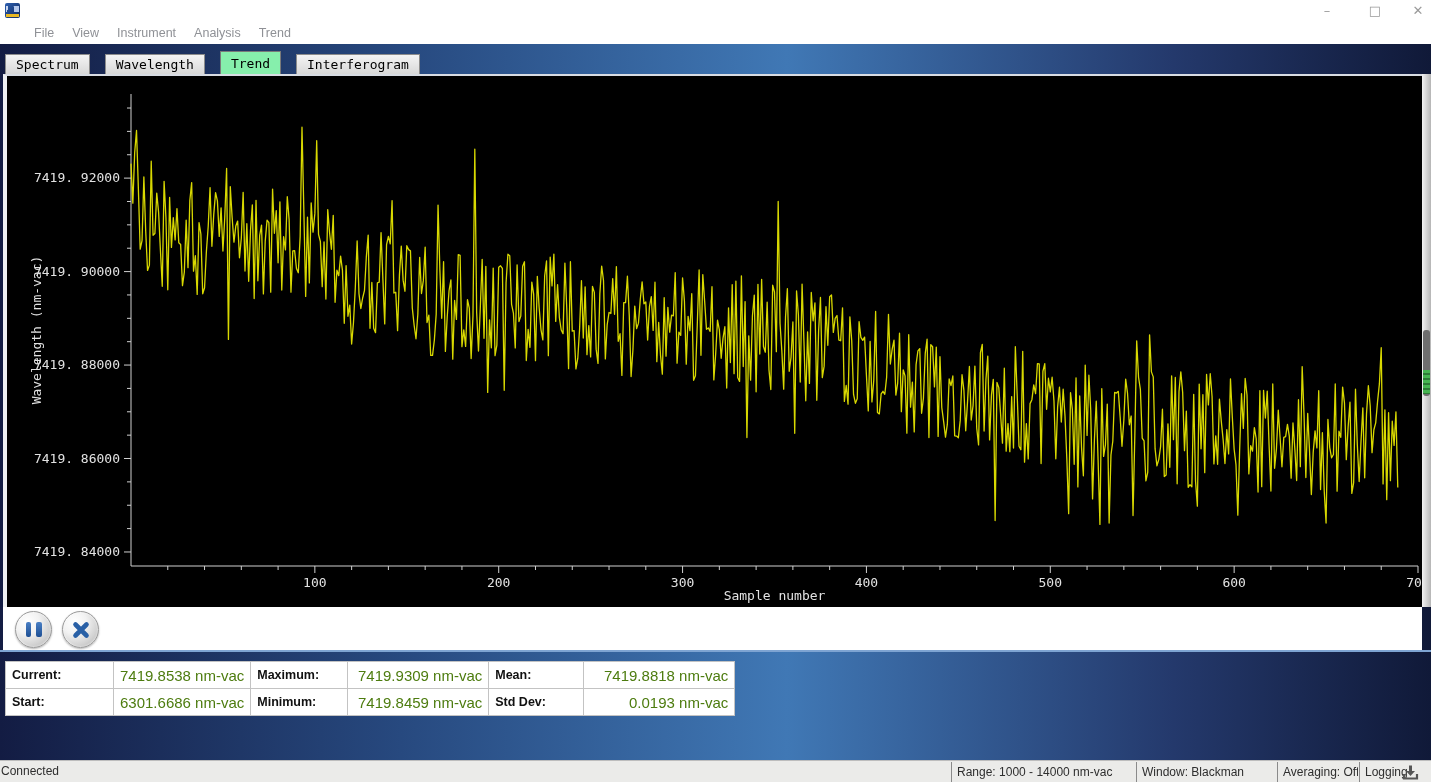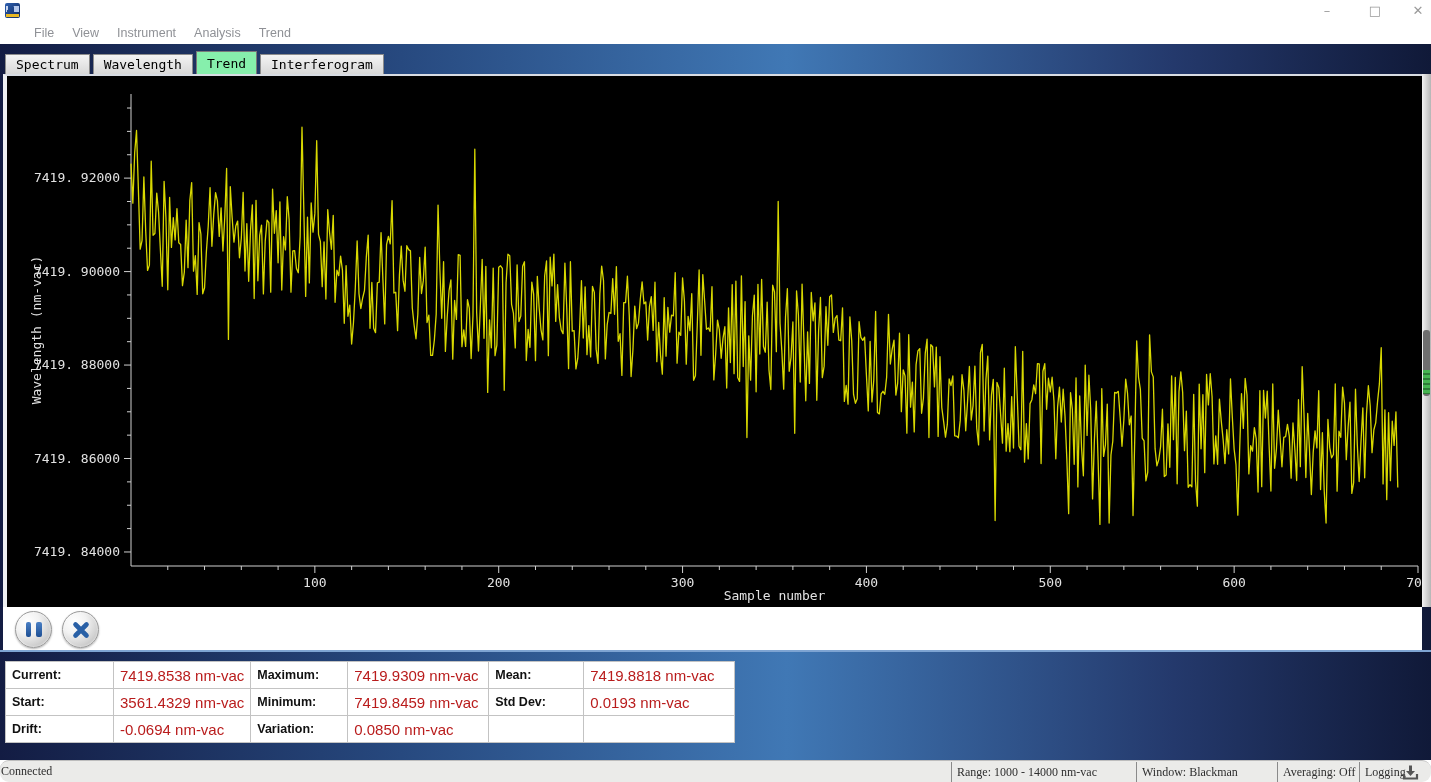--- a/index.html
+++ b/index.html
@@ -25,21 +25,21 @@
   
   .menubar { top:22px; left:0; width:1431px; height:22px; background:#ffffff; display:flex; align-items:center;padding-left:28px; }
   .menu-item { padding:0 9px; font-size:12.5px; color:#8f9196; height:22px; line-height:22px; cursor:default; }
   .menu-item:first-child { padding-left:6px; }
 
   
   .app-bg { top:44px; left:0; width:1431px; height:716px;
             background:linear-gradient(90deg,#131c43 0%, #27497f 28%, #4078b5 55%, #24396c 82%, #101938 100%); }
 
   
-  .tabs-row { left:5px; top:51px; height:23px; display:flex; align-items:flex-end; gap:3px; }
+  .tabs-row { left:5px; top:51px; height:23px; display:flex; align-items:flex-end; gap:15px; }
   .tab { height:20px; padding:0 10px; display:flex; align-items:center;
          background:linear-gradient(180deg,#f4f4f4,#d8d8d8);
          border:1px solid #8c8c8c; border-bottom:none;
          font-family:"DejaVu Sans Mono", monospace; font-size:13px; color:#000; cursor:pointer; }
   .tab.active { height:23px; background:#86efac; border-color:#7a7a7a; position:relative; z-index:2; }
 
   
   .chart-wrap { left:3px; top:74px; width:1419px; height:533px; background:#000;
                 border-top:2px solid #d8dce3; border-left:4px solid #eef0f2; }
   .chart-wrap svg { display:block; }
@@ -62,27 +62,27 @@
           display:flex; align-items:center; justify-content:center; cursor:pointer; }
   #pause-btn { left:12px; top:4px; }
   #x-btn { left:59px; top:4px; }
   .pbar { width:5.5px; height:15px; margin:0 2.5px; border-radius:2px;
           background:linear-gradient(180deg,#4a7fc4,#1d4f94); }
 
   
   .stats { left:5px; top:661px; border-collapse:collapse; background:#ffffff; }
   .stats td { border:1px solid #c3c3c3; height:27px; padding:0 6px; white-space:nowrap; }
   .stats td.lbl { font-size:12.5px; font-weight:bold; color:#111; }
-  .stats td.val { font-size:15px; color:#b91c1c; text-align:left; }
+  .stats td.val { font-size:15px; color:#4d7c0f; text-align:right; }
   .c-lbl1{width:108px}.c-val1{width:136px}.c-lbl2{width:97px}.c-val2{width:141px}.c-lbl3{width:95px}.c-val3{width:151px}
 
   
   .statusbar { left:0; top:760px; width:1431px; height:22px; background:#ebebe9;
-               border-top:1px solid #bdbdbd; font-family:Liberation Serif, serif;
-               font-size:12px; color:#2e2e2e;border-radius:9px; }
+               border-top:1px solid #bdbdbd; font-family:Liberation Sans, sans-serif;
+               font-size:12px; color:#2e2e2e; }
   .sb-left { position:absolute; left:1px; top:0; height:21px; line-height:21px; }
   .sb-sec { position:absolute; top:1px; height:20px; line-height:20px;
             border-left:1px solid #8a8a8a; padding-left:5px;
             overflow:hidden; white-space:nowrap; }
   #sb-range { left:951px; width:184px; }
   #sb-window { left:1136px; width:128px; }
   #sb-avg { left:1277px; width:81px; }
   #sb-log { left:1359px; width:61px; }
   #log-icon { position:absolute; right:1px; top:2px; cursor:pointer; }
 </style>
@@ -218,33 +218,25 @@
       <tr>
         <td class="lbl c-lbl1">Current:</td>
         <td class="val c-val1">7419.8538 nm-vac</td>
         <td class="lbl c-lbl2">Maximum:</td>
         <td class="val c-val2">7419.9309 nm-vac</td>
         <td class="lbl c-lbl3">Mean:</td>
         <td class="val c-val3">7419.8818 nm-vac</td>
       </tr>
       <tr>
         <td class="lbl c-lbl1">Start:</td>
-        <td class="val c-val1">3561.4329 nm-vac</td>
+        <td class="val c-val1">6301.6686 nm-vac</td>
         <td class="lbl c-lbl2">Minimum:</td>
         <td class="val c-val2">7419.8459 nm-vac</td>
         <td class="lbl c-lbl3">Std Dev:</td>
         <td class="val c-val3">0.0193 nm-vac</td>
-      </tr>
-      <tr>
-        <td class="lbl c-lbl1">Drift:</td>
-        <td class="val c-val1">-0.0694 nm-vac</td>
-        <td class="lbl c-lbl2">Variation:</td>
-        <td class="val c-val2">0.0850 nm-vac</td>
-        <td class="lbl c-lbl3"></td>
-        <td class="val c-val3"></td>
       </tr>
     </tbody>
 </table>
 
 <div class="abs statusbar">
   <div class="sb-left">Connected</div>
   <div class="sb-sec" id="sb-range">Range: 1000 - 14000 nm-vac</div>
   <div class="sb-sec" id="sb-window">Window: Blackman</div>
   <div class="sb-sec" id="sb-avg">Averaging: Off</div>
   <div class="sb-sec" id="sb-log">

